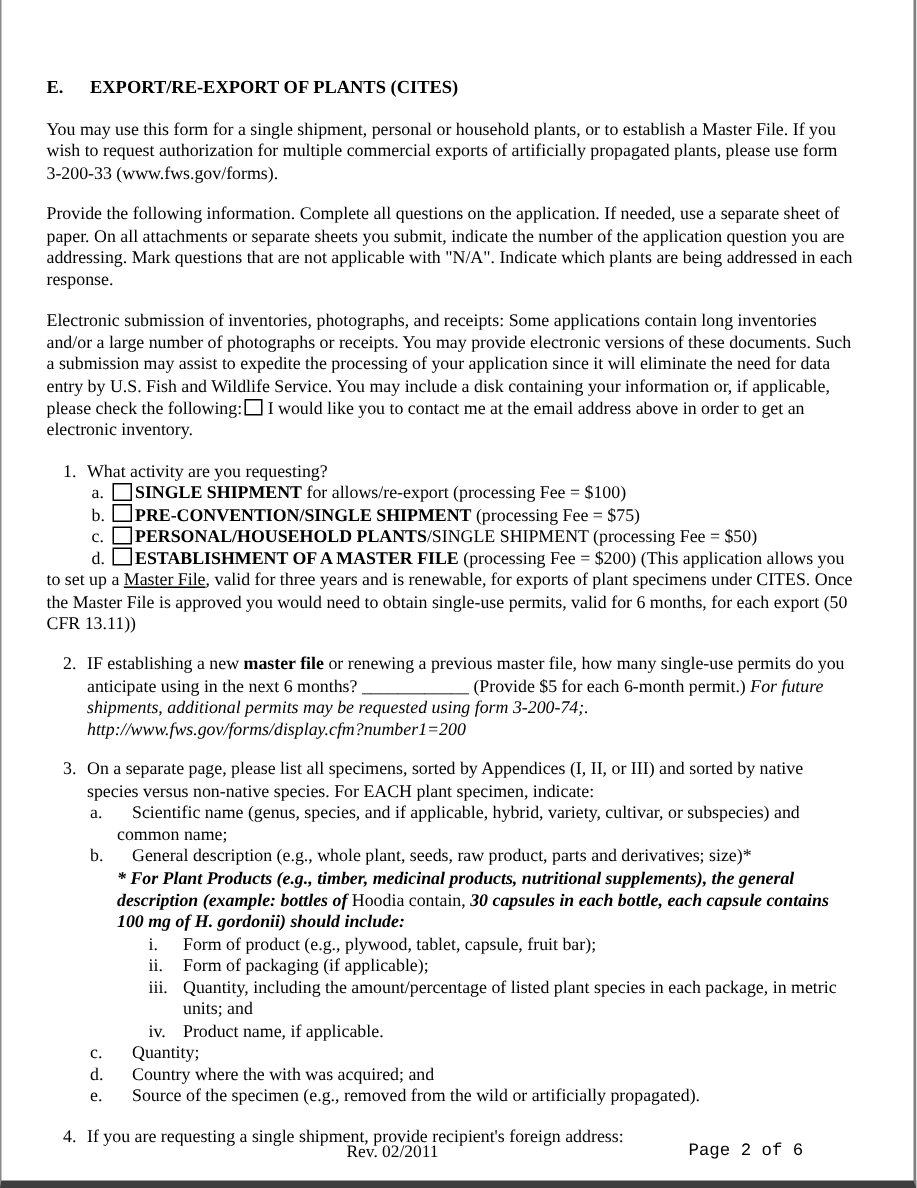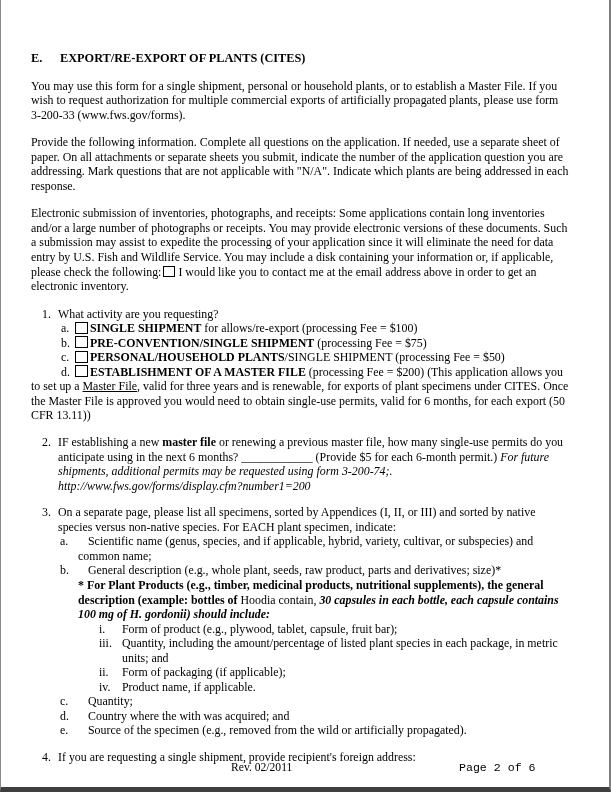--- a/index.html
+++ b/index.html
@@ -90,32 +90,32 @@
 
       <div class="sub">
         <span class="sub-letter">a.</span>
         <span class="sub-body">Scientific name (genus, species, and if applicable, hybrid, variety, cultivar, or subspecies) and common name;</span>
       </div>
 
       <div class="sub">
         <span class="sub-letter">b.</span>
         <div class="sub-body">
           <div class="sub-line"><span>General description (</span><span style="">e.g.</span><span>, whole plant, seeds, raw product, parts and derivatives; size)*</span></div>
-          <div class="note"><span style="font-weight: bold; ">* For Plant Products (e.g., timber, medicinal products, nutritional supplements), the general description (example: bottles of </span><span>Hoodia contain, </span><span style="font-weight: bold; font-style: italic;">30 capsules in each bottle, each capsule contains 100 mg of H. gordonii) should include:</span></div>
+          <div class="note"><span style="font-weight: bold; font-style: italic;">* For Plant Products (e.g., timber, medicinal products, nutritional supplements), the general description (example: bottles of </span><span>Hoodia contain, </span><span style="font-weight: bold; font-style: italic;">30 capsules in each bottle, each capsule contains 100 mg of H. gordonii) should include:</span></div>
           <div class="roman">
             <span class="roman-num">i.</span>
             <span class="roman-body">Form of product (e.g., plywood, tablet, capsule, fruit bar);</span>
           </div>
           <div class="roman">
+            <span class="roman-num">ii.</span>
+            <span class="roman-body">Form of packaging (if applicable);</span>
+          </div>
+          <div class="roman">
             <span class="roman-num">iii.</span>
             <span class="roman-body">Quantity, including the amount/percentage of listed plant species in each package, in metric units; and</span>
-          </div>
-          <div class="roman">
-            <span class="roman-num">ii.</span>
-            <span class="roman-body">Form of packaging (if applicable);</span>
           </div>
           <div class="roman">
             <span class="roman-num">iv.</span>
             <span class="roman-body">Product name, if applicable.</span>
           </div>
         </div>
       </div>
 
       <div class="sub">
         <span class="sub-letter">c.</span>

